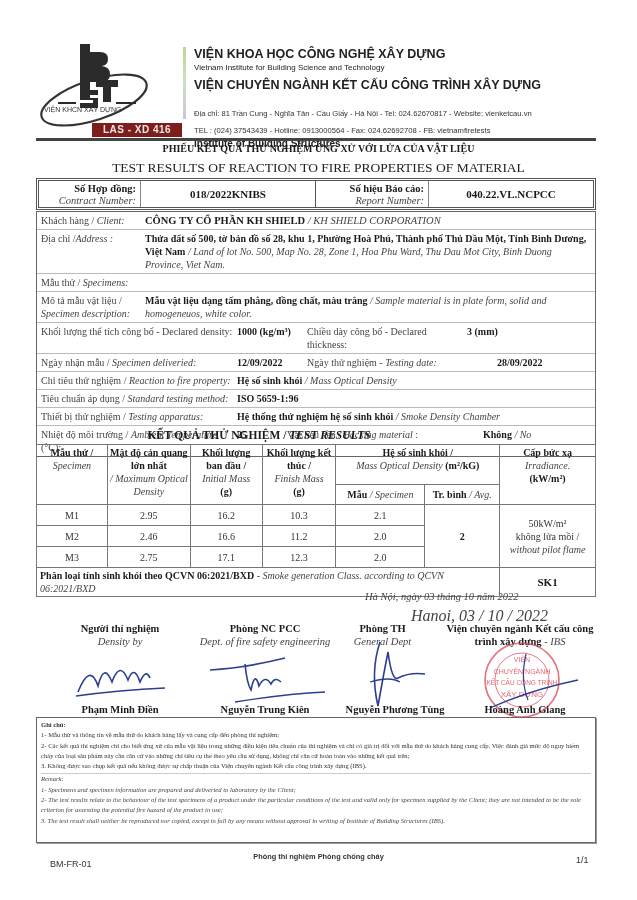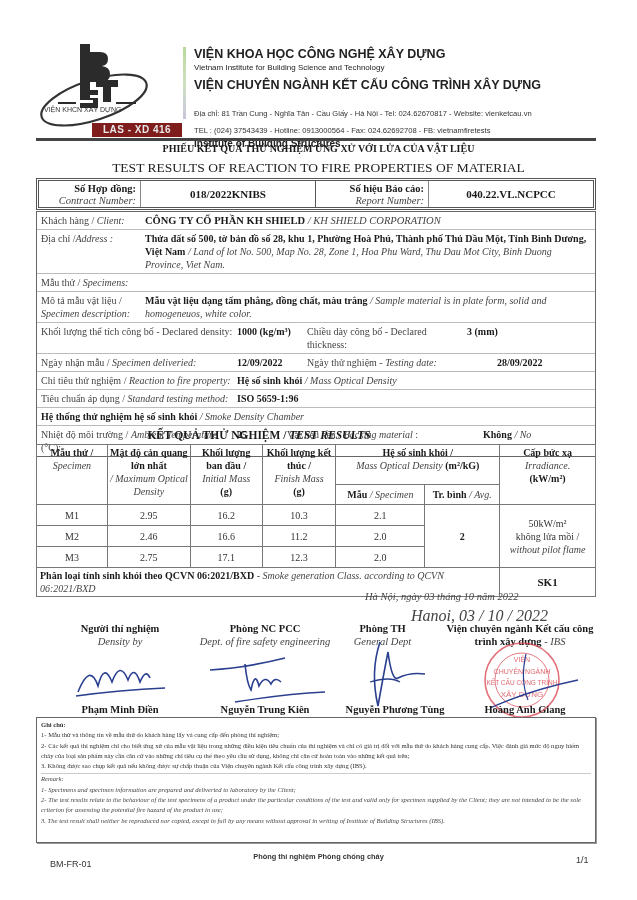--- a/index.html
+++ b/index.html
@@ -139,20 +139,21 @@
   </div>
   <div class="row">
     <span class="lbl" style="width:196px;"><span>Chỉ tiêu thử nghiệm / </span><i>Reaction to fire property:</i></span>
     <span class="val"><b>Hệ số sinh khói</b><i> / Mass Optical Density</i></span>
   </div>
   <div class="row">
     <span class="lbl" style="width:196px;"><span>Tiêu chuẩn áp dụng / </span><i>Standard testing method:</i></span>
     <span class="valb">ISO 5659-1:96</span>
   </div>
   <div class="row">
+    <span class="lbl" style="width:196px;"><span>Thiết bị thử nghiệm / </span><i>Testing apparatus:</i></span>
     <span class="val"><b>Hệ thống thử nghiệm hệ số sinh khói</b><i> / Smoke Density Chamber</i></span>
   </div>
   <div class="row">
     <span class="lbl" style="width:196px;"><span>Nhiệt độ môi trường / </span><i>Ambient Temperature</i><span> (°C):</span></span>
     <span class="valb" style="width:50px;">25</span>
     <span class="lbl" style="width:196px;"><span>Vật liệu nền / </span><i>Backing material</i><span> :</span></span>
     <span class="val"><b>Không</b><i> / No</i></span>
   </div>
 </div>
 

